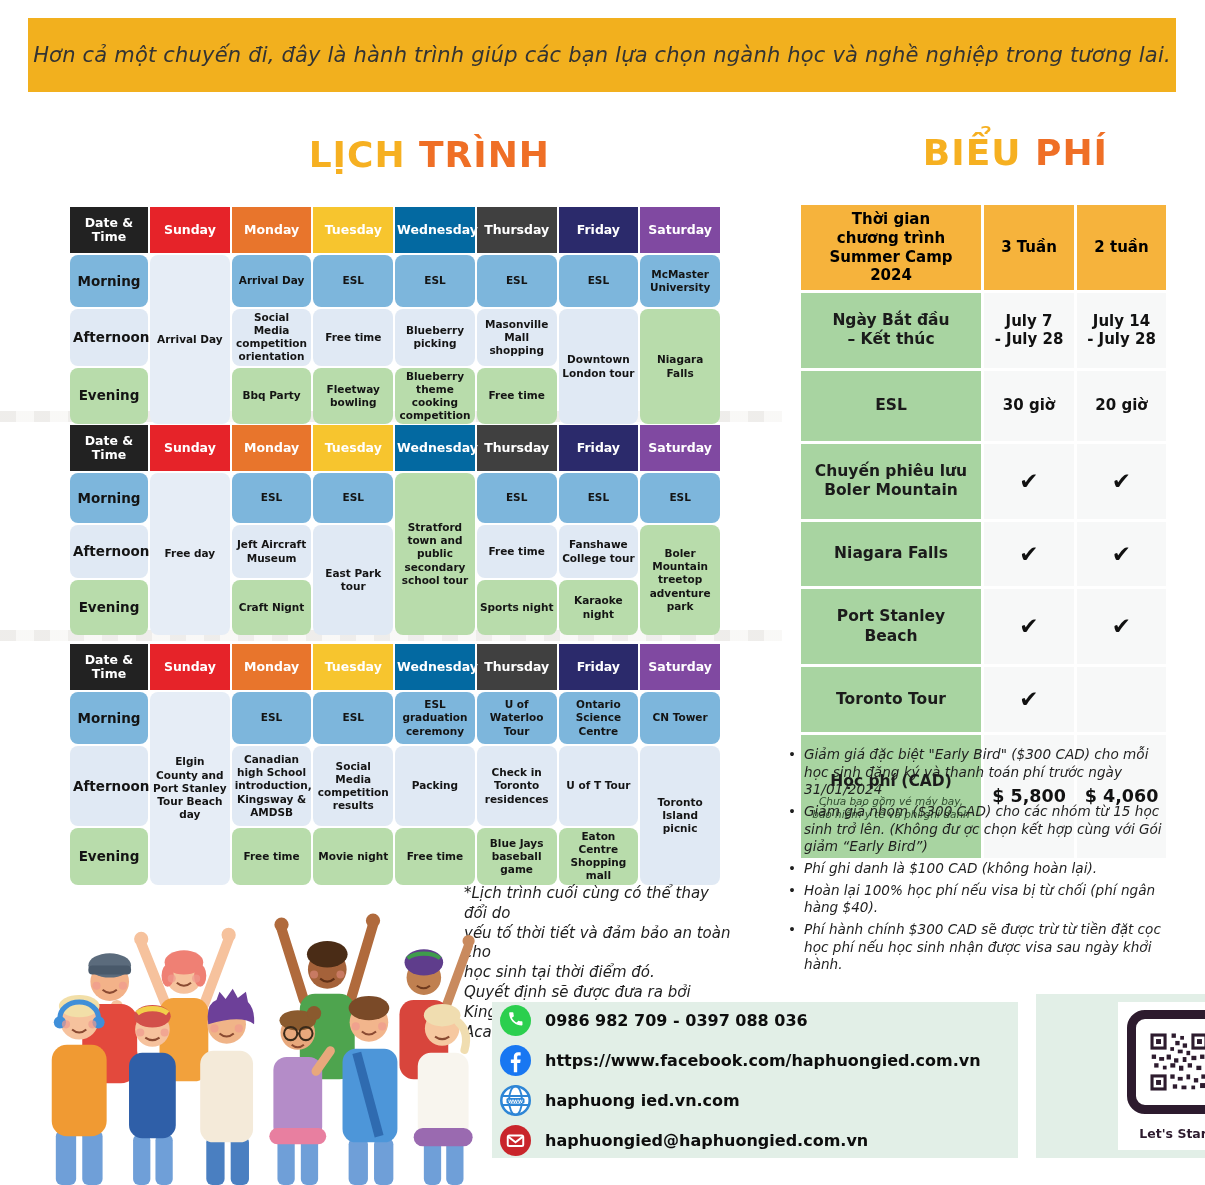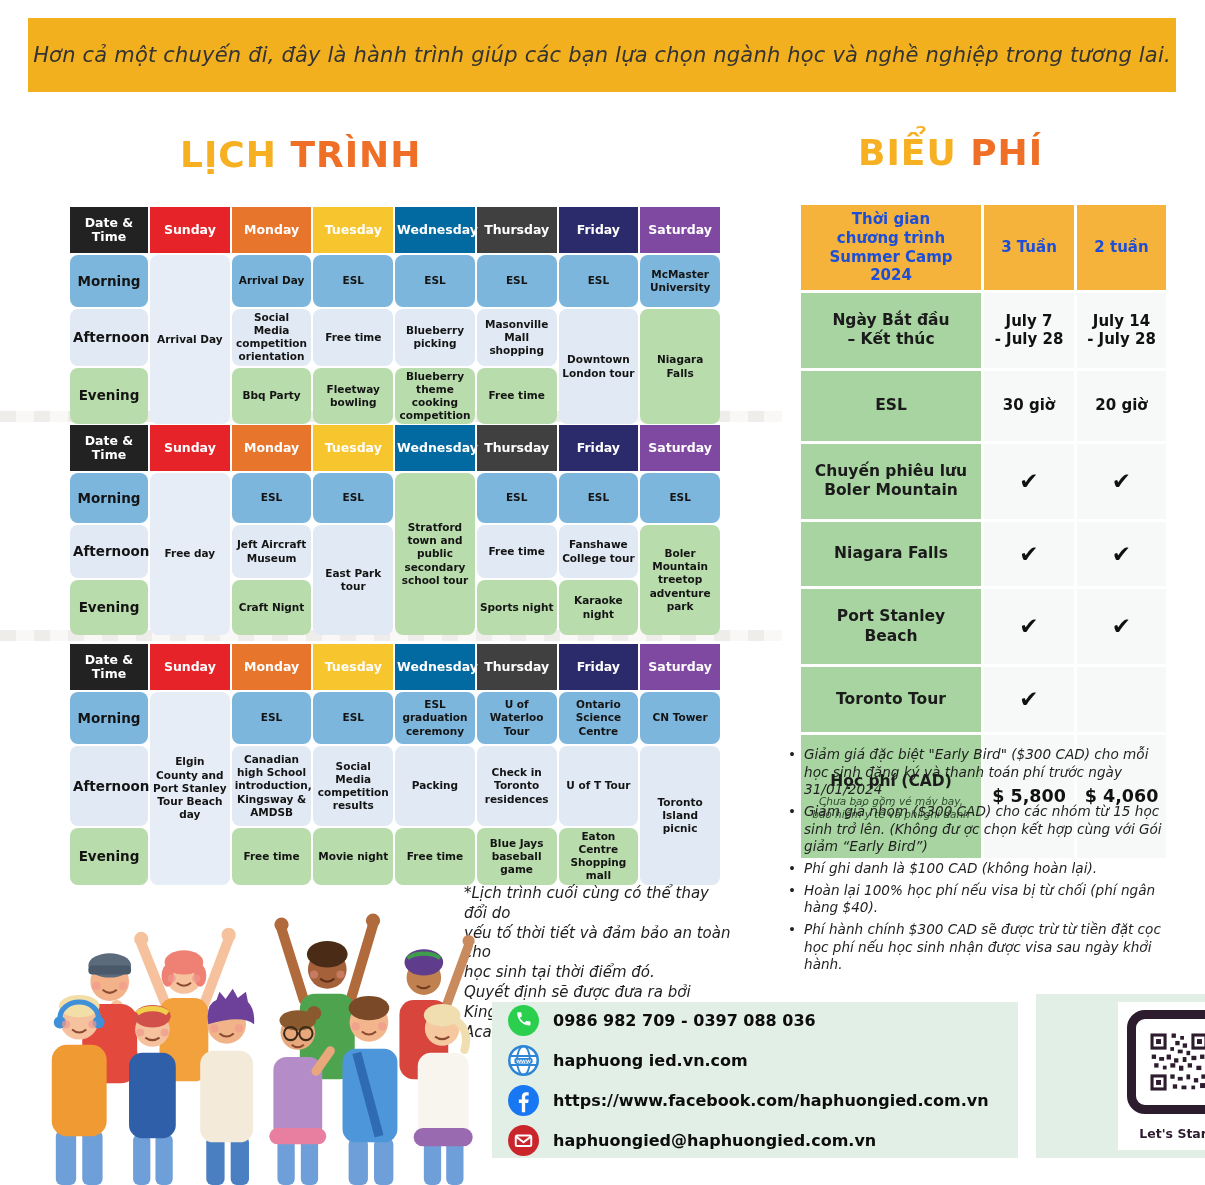--- a/index.html
+++ b/index.html
@@ -5,21 +5,21 @@
   html,body{margin:0;padding:0;background:#fff;}
   #page{position:relative;width:1205px;height:1185px;background:#ffffff;overflow:hidden;
         font-family:"DejaVu Sans","Liberation Sans",sans-serif;color:#1c1c1c;}
 
   
   .banner{position:absolute;left:28px;top:18px;width:1148px;height:74px;background:#f2b01e;
           display:flex;align-items:center;justify-content:center;}
   .banner span{font-style:italic;font-size:21px;font-weight:500;color:#333;letter-spacing:.2px;}
 
   
-  .big-title{position:absolute;font-weight:900;font-size:36px;letter-spacing:1px;text-align:left;
+  .big-title{position:absolute;font-weight:900;font-size:36px;letter-spacing:1px;text-align:right;
              font-family:"DejaVu Sans","Liberation Sans",sans-serif;}
   .t-yellow{color:#f6b021;}
   .t-orange{color:#ef6f26;}
   #title-schedule{left:180px;top:134px;width:370px;}
   #title-fees{left:858px;top:132px;width:250px;}
 
   
   .strip{position:absolute;left:0;width:782px;height:11px;opacity:.75;
          background:repeating-linear-gradient(90deg,#e9e7e4 0 16px,#f7f6f4 16px 34px);}
 
@@ -47,38 +47,38 @@
   #wk1{top:205px;} #wk2{top:423px;} #wk3{top:642px;}
 
   
   .sched-note{position:absolute;left:464px;top:884px;width:272px;font-style:italic;font-size:15px;
               line-height:1.32;color:#1e1e1e;white-space:pre-line;}
 
   
   .fees{position:absolute;left:798px;top:202px;width:365px;table-layout:fixed;
         border-collapse:separate;border-spacing:3px;}
   .fees col.f-lbl{width:180px;} .fees col.f-w3{width:90px;} .fees col.f-w2{width:89px;}
-  .fees th{background:#f6b33c;color:#1d4ed8;font-size:15px;font-weight:bold;text-align:center;
+  .fees th{background:#f6b33c;color:#000000;font-size:15px;font-weight:bold;text-align:center;
            vertical-align:middle;padding:2px 4px;line-height:1.25;white-space:pre-line;}
   .fees td{text-align:center;vertical-align:middle;padding:18px 4px;line-height:1.25;white-space:pre-line;}
   .fees td.fl{background:#a8d4a1;font-size:15.5px;font-weight:bold;color:#1b1b1b;}
   .fees td.fv{background:#f7f8f8;font-size:15px;font-weight:bold;color:#111;}
   .fees td.chk{font-size:23px;font-weight:900;}
   .fees td.money{font-size:17.5px;}
   .fees .sub{display:block;font-size:10.5px;font-weight:500;font-style:italic;color:#2e4a2e;margin-top:3px;}
 
   
   .promo{position:absolute;left:788px;top:746px;width:388px;}
   .promo-title{font-size:15px;font-weight:bold;font-style:italic;color:#f0a126;margin-bottom:7px;}
   .bullet{display:flex;gap:8px;font-size:13.6px;font-style:italic;color:#1f1f1f;line-height:1.3;margin-bottom:4px;}
   .bullet .dot{flex:0 0 auto;}
 
   
   .contact{position:absolute;left:492px;top:1002px;width:526px;height:156px;background:#e2efe7;
-           display:flex;flex-direction:column;justify-content:center;gap:9px;padding-left:16px;box-sizing:border-box;}
+           display:flex;flex-direction:column;justify-content:center;gap:9px;padding-left:8px;box-sizing:border-box;}
   .c-row{display:flex;align-items:center;gap:14px;font-size:16px;font-weight:bold;color:#0d0d0d;}
   .c-ic{width:31px;height:31px;flex:0 0 auto;}
 
   
   .qr-panel{position:absolute;left:1036px;top:994px;width:204px;height:164px;background:#e2efe7;
             display:flex;align-items:center;justify-content:flex-end;}
   .qr-card{width:122px;height:148px;background:#fff;display:flex;flex-direction:column;align-items:center;
            padding-top:8px;box-sizing:border-box;}
   .qr-frame{position:relative;width:86px;height:86px;border:9px solid #2d1b2e;border-radius:18px;
             background:#fff;display:flex;align-items:center;justify-content:center;}
@@ -457,34 +457,34 @@
   <div class="contact">
     <div class="c-row">
       <svg class="c-ic" viewBox="0 0 24 24">
         <circle cx="12" cy="12" r="12" fill="#2bcf4e"></circle>
         <path d="M9.2 9.9c.8 1.6 2.1 2.9 3.7 3.7l1.2-1.2c.2-.2.4-.2.6-.1.7.2 1.4.3 2.1.3.3 0 .6.3.6.6v2.1c0 .3-.3.6-.6.6-5.3 0-9.7-4.4-9.7-9.7 0-.3.3-.6.6-.6h2.1c.3 0 .6.3.6.6 0 .7.1 1.4.3 2.1.1.2 0 .4-.1.6l-1.4 1z" fill="#fff"></path>
       </svg>
       <span>0986 982 709 - 0397 088 036</span>
     </div>
     <div class="c-row">
       <svg class="c-ic" viewBox="0 0 24 24">
+        <circle cx="12" cy="12" r="12" fill="#1877f2"></circle>
+        <path d="M13.3 21v-7h2.3l.4-2.7h-2.7V9.5c0-.8.2-1.3 1.3-1.3H16V5.8c-.3 0-1.1-.1-2-.1-2 0-3.3 1.2-3.3 3.4v2.2H8.4V14h2.3v7h2.6z" fill="#fff"></path>
+      </svg>
+      <span>https://www.facebook.com/haphuongied.com.vn</span>
+    </div>
+    <div class="c-row">
+      <svg class="c-ic" viewBox="0 0 24 24">
         <circle cx="12" cy="12" r="11" fill="#fff" stroke="#2e86d6" stroke-width="2"></circle>
         <ellipse cx="12" cy="12" rx="5" ry="11" fill="none" stroke="#2e86d6" stroke-width="1.5"></ellipse>
         <path d="M1.5 8.5h21M1.5 15.5h21" stroke="#2e86d6" stroke-width="1.5"></path>
         <rect x="5" y="10" width="14" height="4.4" rx="1.2" fill="#2e86d6"></rect>
         <text x="12" y="13.6" text-anchor="middle" font-size="3.4" font-weight="bold" fill="#fff" font-family="DejaVu Sans, sans-serif">WWW</text>
       </svg>
       <span>haphuong ied.vn.com</span>
-    </div>
-    <div class="c-row">
-      <svg class="c-ic" viewBox="0 0 24 24">
-        <circle cx="12" cy="12" r="12" fill="#1877f2"></circle>
-        <path d="M13.3 21v-7h2.3l.4-2.7h-2.7V9.5c0-.8.2-1.3 1.3-1.3H16V5.8c-.3 0-1.1-.1-2-.1-2 0-3.3 1.2-3.3 3.4v2.2H8.4V14h2.3v7h2.6z" fill="#fff"></path>
-      </svg>
-      <span>https://www.facebook.com/haphuongied.com.vn</span>
     </div>
     <div class="c-row">
       <svg class="c-ic" viewBox="0 0 24 24">
         <circle cx="12" cy="12" r="12" fill="#c9252b"></circle>
         <rect x="6" y="8.2" width="12" height="8" rx="1.2" fill="none" stroke="#fff" stroke-width="1.5"></rect>
         <path d="M6.3 9l5.7 4.4L17.7 9" fill="none" stroke="#fff" stroke-width="1.5"></path>
       </svg>
       <span>haphuongied@haphuongied.com.vn</span>
     </div>
   </div>

